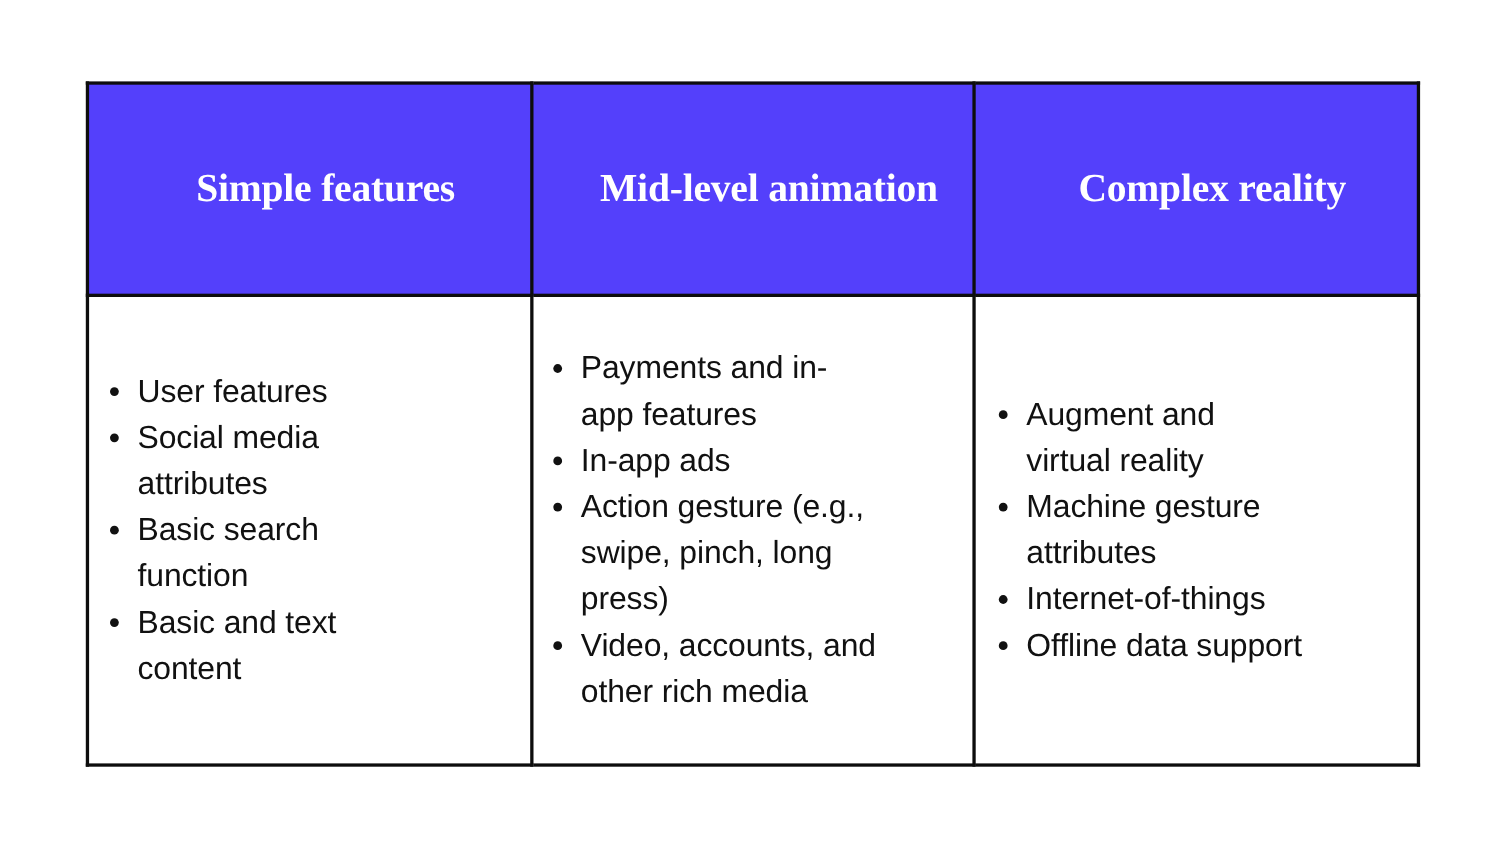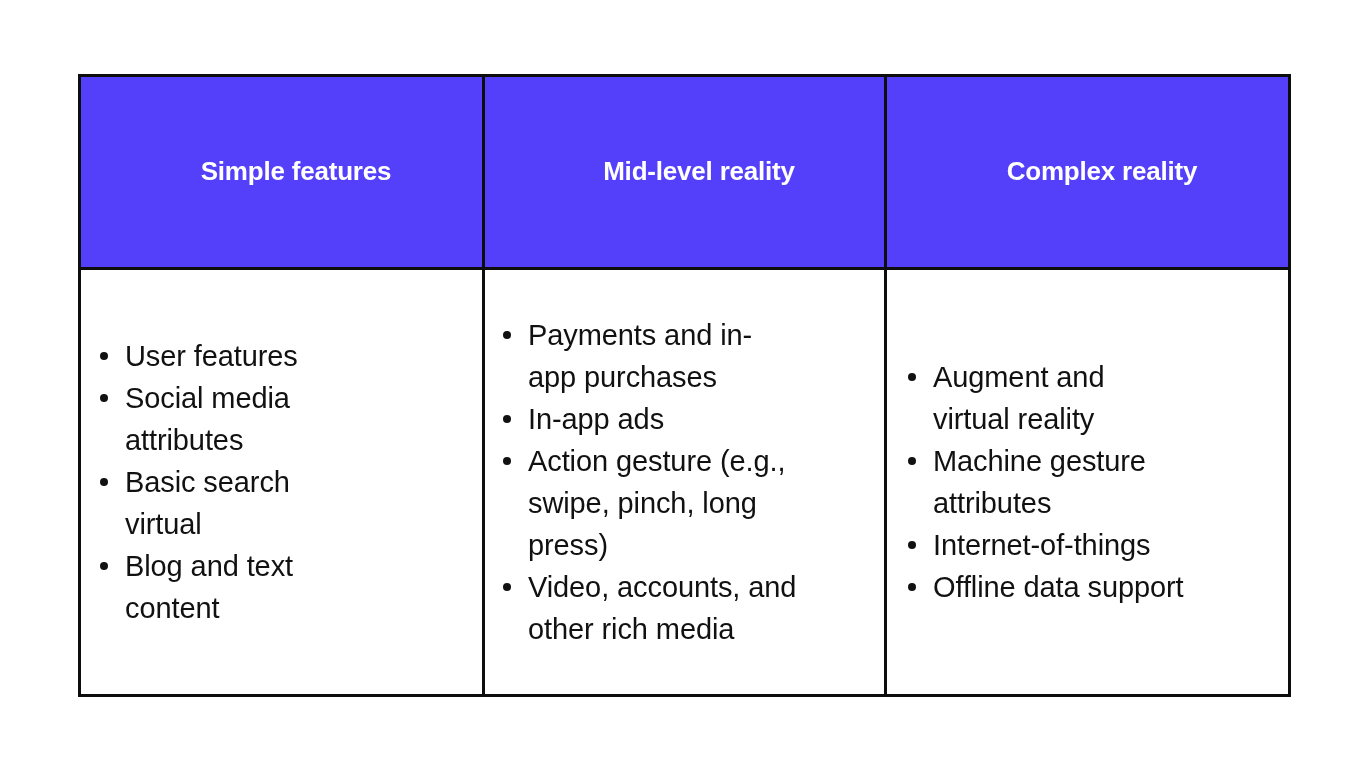--- a/index.html
+++ b/index.html
@@ -47,25 +47,25 @@
   .head-cell {
     height: 190px;
     background: #5440fb;
     text-align: center;
     vertical-align: middle;
   }
 
   .head-label {
     display: block;
     color: #ffffff;
-    font-size: 26px;
+    font-size: 36px;
     font-weight: bold;
     letter-spacing: -0.2px;
     line-height: 1.2;
-    font-family: Liberation Sans, sans-serif;
+    font-family: Liberation Serif, serif;
     margin-left: 29px;
   }
 
   .body-cell {
     height: 424px;
     background: #ffffff;
     vertical-align: middle;
     padding: 6px 14px 6px 18px;
   }
 
@@ -112,21 +112,21 @@
       <col class="c1">
       <col class="c2">
       <col class="c3">
     </colgroup>
     <thead>
       <tr>
         <th class="head-cell">
           <span class="head-label">Simple features</span>
         </th>
         <th class="head-cell">
-          <span class="head-label">Mid-level reality</span>
+          <span class="head-label">Mid-level animation</span>
         </th>
         <th class="head-cell">
           <span class="head-label">Complex reality</span>
         </th>
       </tr>
     </thead>
     <tbody>
       <tr>
 
         <td class="body-cell col-1">
@@ -134,34 +134,34 @@
             <li class="feature-item">
               <span class="bullet-dot"></span>
               <span>User features</span>
             </li>
             <li class="feature-item">
               <span class="bullet-dot"></span>
               <span>Social media attributes</span>
             </li>
             <li class="feature-item">
               <span class="bullet-dot"></span>
-              <span>Basic search virtual</span>
-            </li>
-            <li class="feature-item">
-              <span class="bullet-dot"></span>
-              <span>Blog and text content</span>
+              <span>Basic search function</span>
+            </li>
+            <li class="feature-item">
+              <span class="bullet-dot"></span>
+              <span>Basic and text content</span>
             </li>
           </ul>
         </td>
 
         <td class="body-cell col-2">
           <ul class="feature-list">
             <li class="feature-item">
               <span class="bullet-dot"></span>
-              <span>Payments and in-app purchases</span>
+              <span>Payments and in-app features</span>
             </li>
             <li class="feature-item">
               <span class="bullet-dot"></span>
               <span>In-app ads</span>
             </li>
             <li class="feature-item">
               <span class="bullet-dot"></span>
               <span>Action gesture (e.g., swipe, pinch, long press)</span>
             </li>
             <li class="feature-item">

